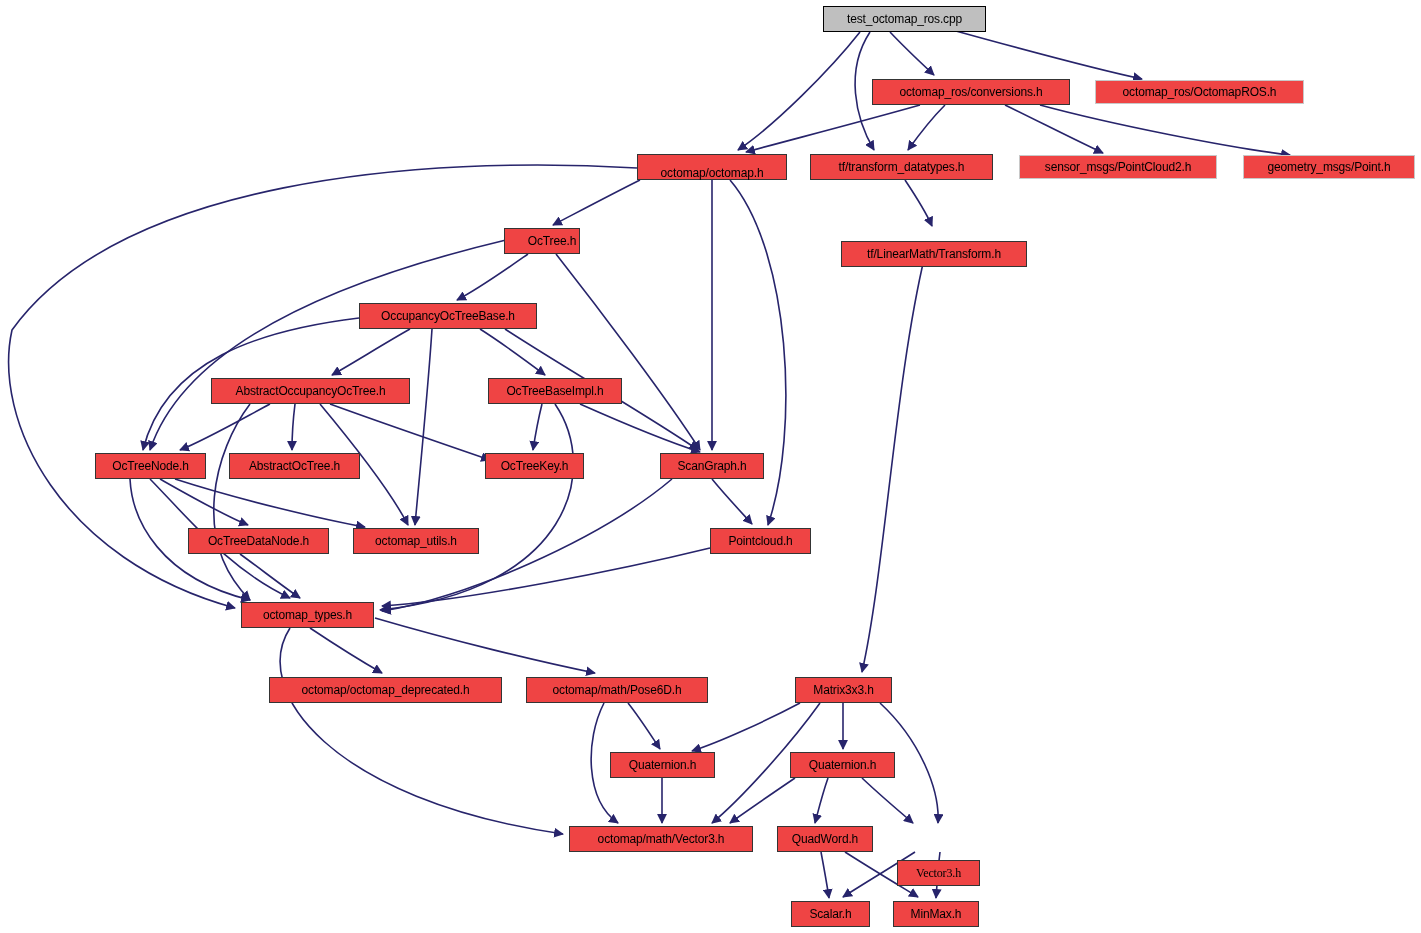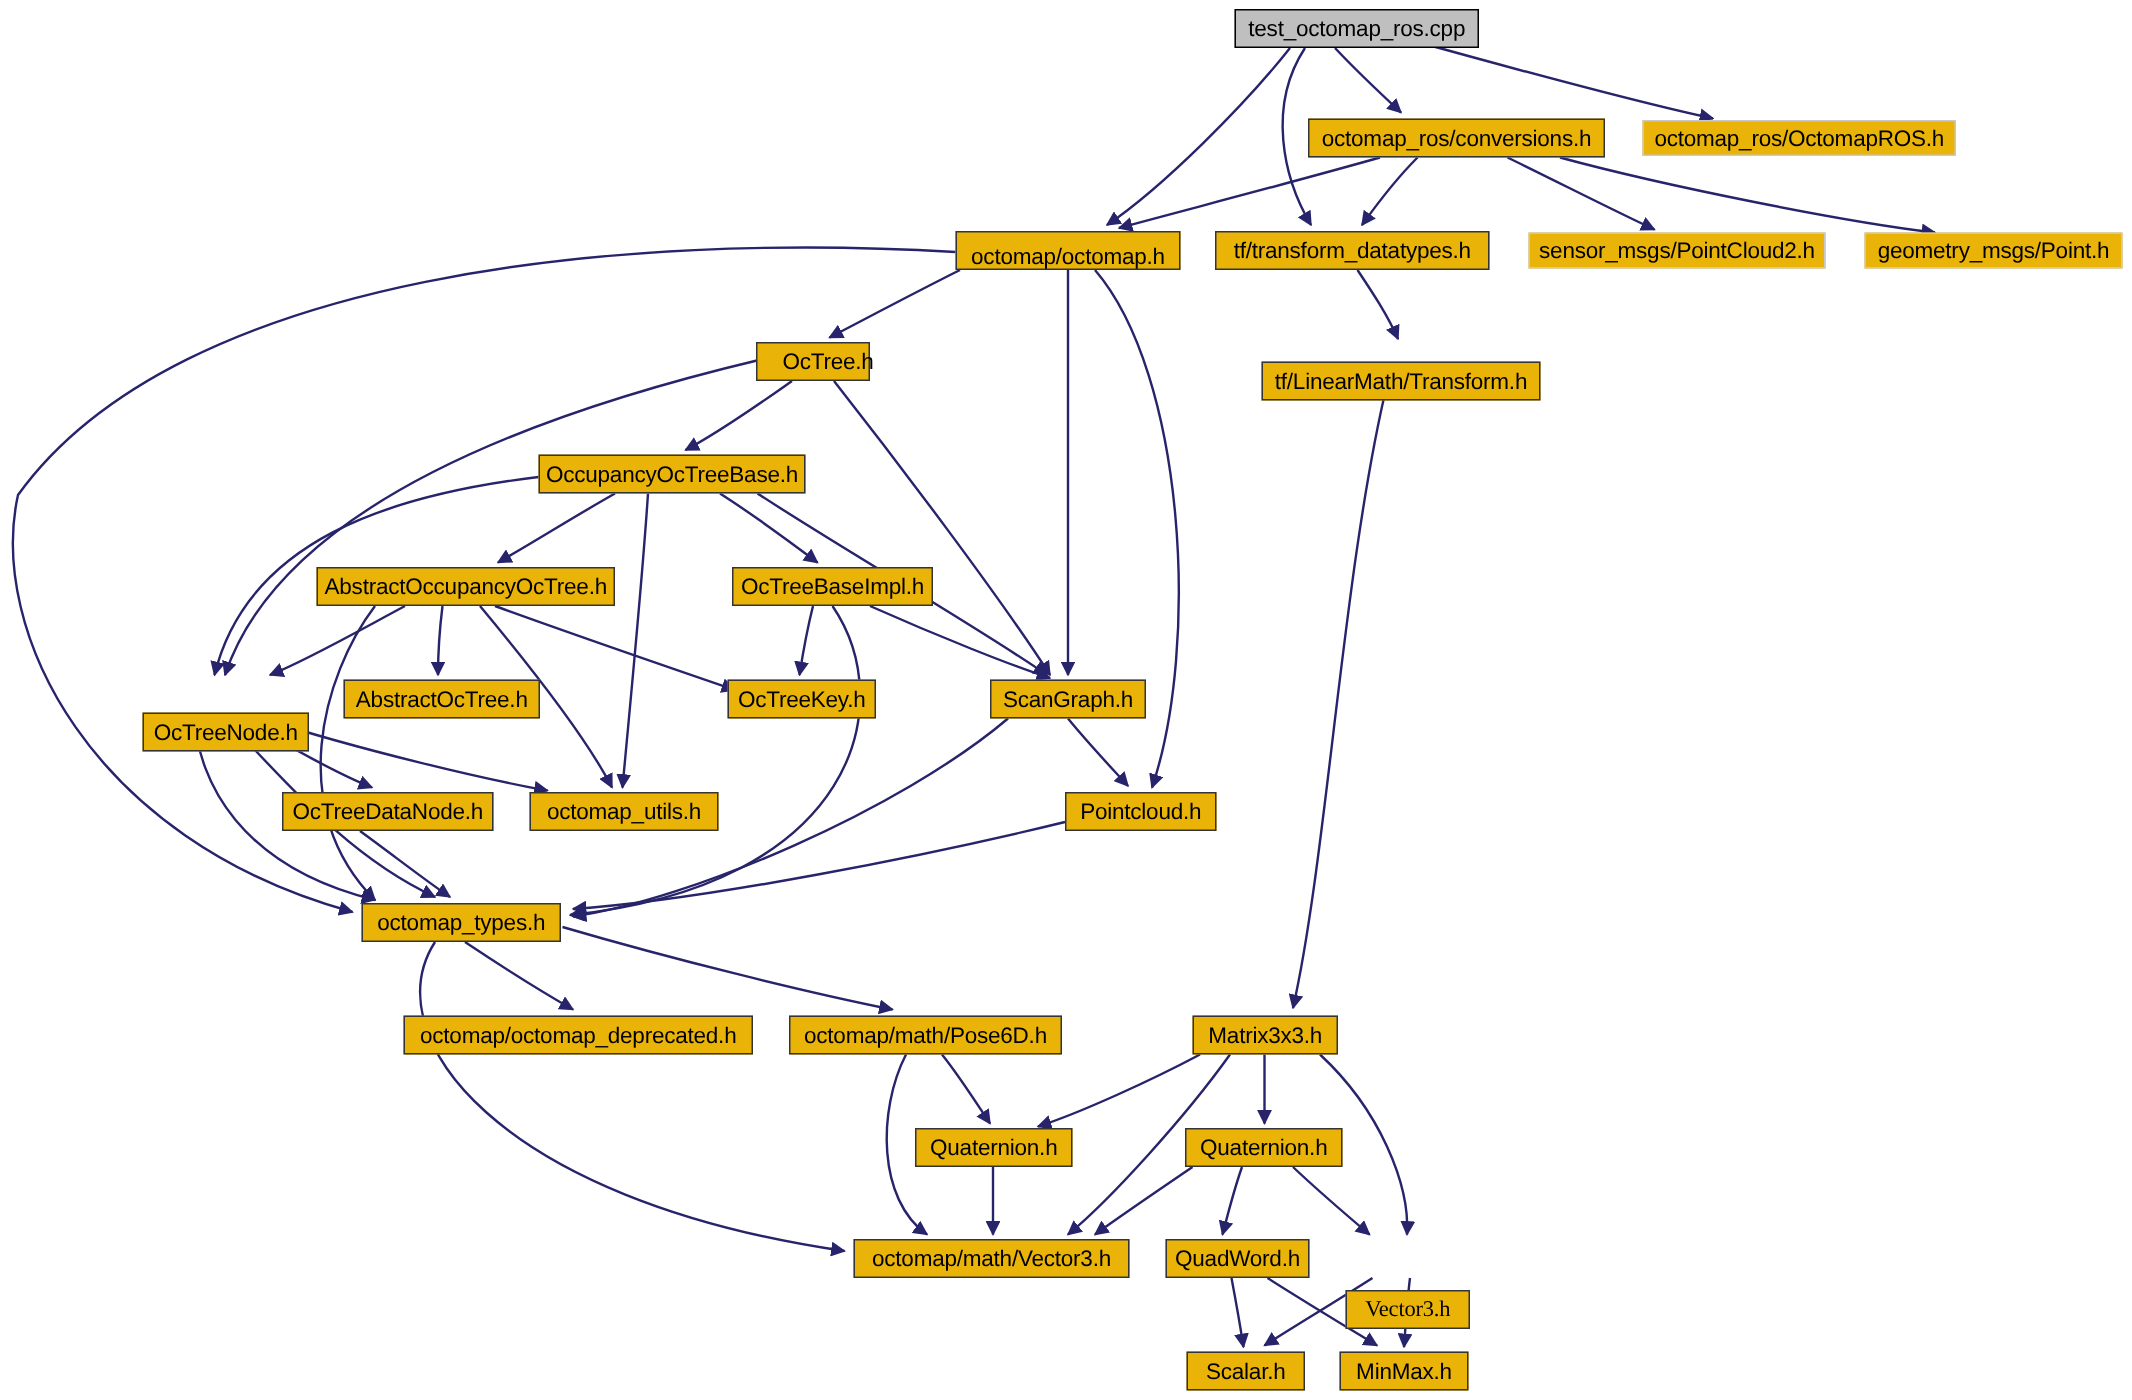--- a/index.html
+++ b/index.html
@@ -2,22 +2,22 @@
 <html><head>
 <meta charset="utf-8">
 <style>
   html,body{margin:0;padding:0;background:#ffffff;}
   body{font-family:"Liberation Sans","DejaVu Sans",sans-serif;}
   #graph-root{position:relative;width:1421px;height:933px;background:#ffffff;overflow:hidden;}
   svg.graph{position:absolute;left:0;top:0;width:1421px;height:933px;display:block;}
   .edge{fill:none;stroke:#27246b;stroke-width:1.6px;}
   .arrowhead{fill:#27246b;stroke:none;}
   .node-box{position:absolute;box-sizing:border-box;display:flex;align-items:center;justify-content:center;
-            white-space:nowrap;background:#eab308;}
-  .node-box span{font-size:15px;line-height:1;color:#000000;letter-spacing:-0.15px;}
+            white-space:nowrap;background:#ef4444;}
+  .node-box span{font-size:12px;line-height:1;color:#000000;letter-spacing:-0.15px;}
   .nb-solid{border:1.5px solid #343434;}
   .nb-light{border:1px solid #c8c8c8;}
   .nb-root{border:1.5px solid #000000;background:#bfbfbf;}
 </style>
 </head>
 <body>
 
 <div id="graph-root">
   <svg class="graph" viewBox="0 0 1421 933" xmlns="http://www.w3.org/2000/svg">
     <defs>
@@ -113,21 +113,21 @@
       </div>
       <div class="node-box nb-solid" style="left: 359px; top: 303px; width: 178px; height: 26px;">
         <span>OccupancyOcTreeBase.h</span>
       </div>
       <div class="node-box nb-solid" style="left: 211px; top: 378px; width: 199px; height: 26px;">
         <span>AbstractOccupancyOcTree.h</span>
       </div>
       <div class="node-box nb-solid" style="left: 488px; top: 378px; width: 134px; height: 26px;">
         <span>OcTreeBaseImpl.h</span>
       </div>
-      <div class="node-box nb-solid" style="left: 95px; top: 453px; width: 111px; height: 26px; margin-top: 22px;">
+      <div class="node-box nb-solid" style="left: 95px; top: 453px; width: 111px; height: 26px;">
         <span>OcTreeNode.h</span>
       </div>
       <div class="node-box nb-solid" style="left: 229px; top: 453px; width: 131px; height: 26px;">
         <span>AbstractOcTree.h</span>
       </div>
       <div class="node-box nb-solid" style="left: 485px; top: 453px; width: 99px; height: 26px;">
         <span>OcTreeKey.h</span>
       </div>
       <div class="node-box nb-solid" style="left: 660px; top: 453px; width: 104px; height: 26px;">
         <span>ScanGraph.h</span>

